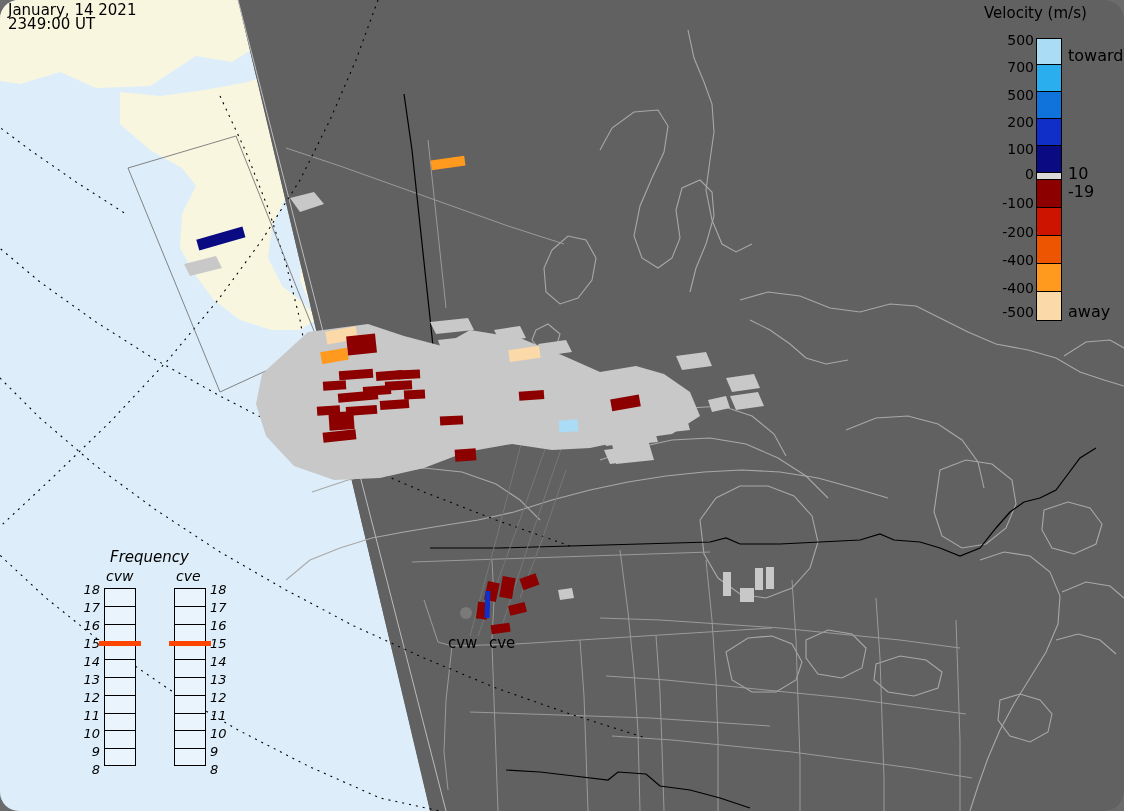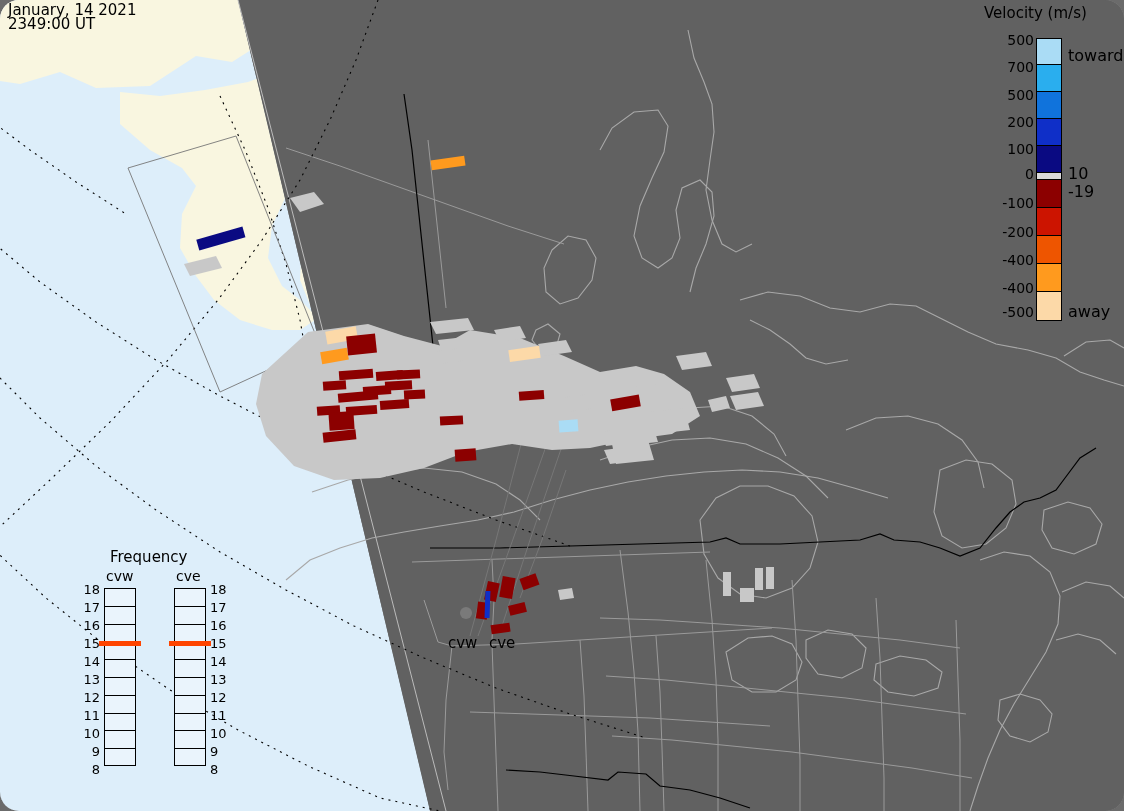--- a/index.html
+++ b/index.html
@@ -18,21 +18,21 @@
          border-left:1px solid #000;border-right:1px solid #000;}
   .cbtop{border-top:1px solid #000;}
   .cbbot{border-bottom:1px solid #000;}
   .cbline{border-bottom:1px solid #000;}
   #cbtitle{position:absolute;left:984px;top:4px;color:#000;font-size:15px;white-space:nowrap;}
   .cbtick{position:absolute;color:#000;font-size:14px;text-align:right;
           width:46px;left:988px;white-space:nowrap;}
   .cbside{position:absolute;color:#000;font-size:16px;left:1068px;white-space:nowrap;}
 
   
-  #freqwrap{position:absolute;left:86px;top:548px;width:165px;height:240px;}
+  #freqwrap{position:absolute;left:86px;top:548px;width:165px;height:240px;font-style:italic;}
   #freqtitle{position:absolute;left:24px;top:0px;color:#000;font-size:15px;white-space:nowrap;}
   .fqname{position:absolute;top:20px;color:#000;font-size:14px;white-space:nowrap;}
   .fqbar{position:absolute;top:40px;width:32px;height:178px;
          border:1px solid #000;box-sizing:border-box;background:#eaf4fc;}
   .fqcell{position:absolute;left:0;width:30px;height:17.8px;border-bottom:1px solid #000;
           box-sizing:border-box;}
   .fqcell.last{border-bottom:none;}
   .fqtick{position:absolute;color:#000;font-size:13px;white-space:nowrap;
           text-align:right;width:24px;}
   .fqtickR{position:absolute;color:#000;font-size:13px;white-space:nowrap;

